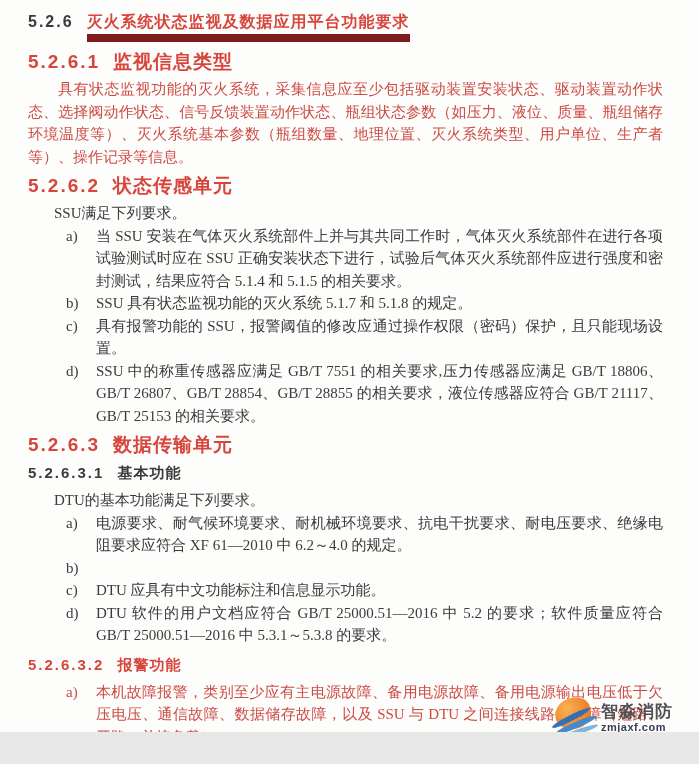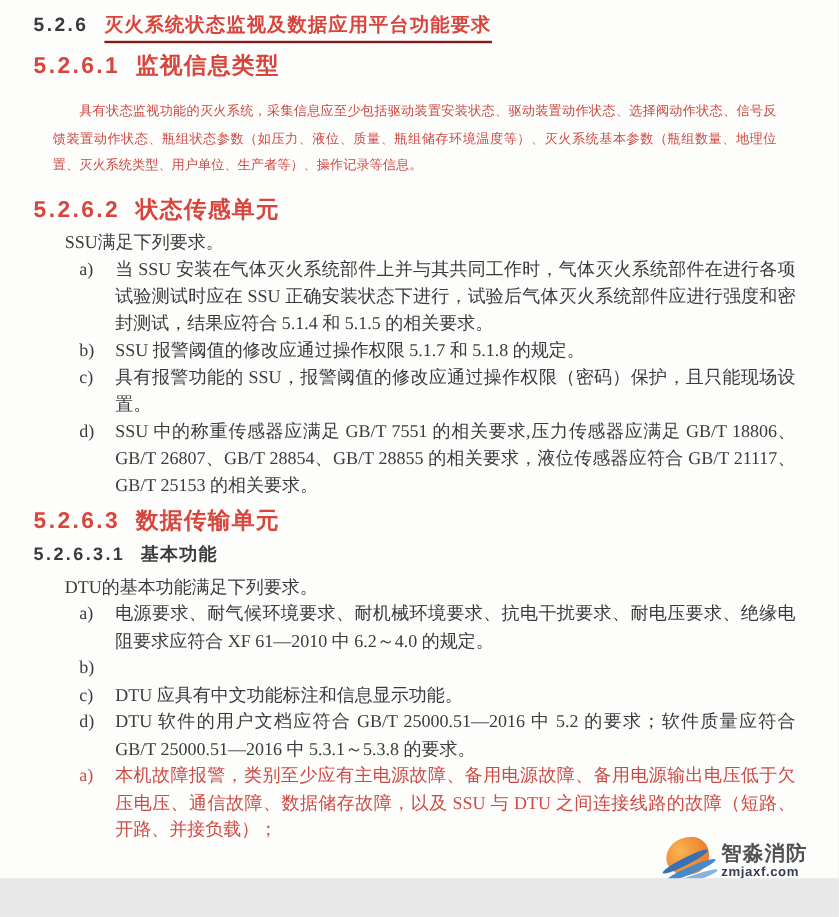--- a/index.html
+++ b/index.html
@@ -15,25 +15,25 @@
     font-weight:bold;line-height:20px;
   }
   .h2{font-size:16px;margin:0 0 10px 0;}
   .h3{font-size:19px;margin:8px 0 6px 0;}
   .h4{font-size:15px;margin:8px 0 6px 0;}
   .num{letter-spacing:2px;white-space:nowrap;}
   .num-black{color:#3a3a3a;}
   .red{color:#d8453c;}
   .body-red{color:#cd4b44;}
   .black{color:#3b3b3b;}
-  .underline{border-bottom:2px solid #7f1d1d;padding-bottom:2px;letter-spacing:1px;}
+  .underline{border-bottom:8px solid #7f1d1d;padding-bottom:2px;letter-spacing:1px;}
   .t{letter-spacing:1px;}
   .para{
-    font-size:11px;line-height:22.5px;text-align:justify;text-indent:2em;
-    margin:16px;
+    font-size:15px;line-height:22.5px;text-align:justify;text-indent:2em;
+    margin:0;
   }
   .intro{font-size:15px;line-height:22.5px;padding-left:26px;margin:0;}
   .item{display:flex;padding-left:38px;font-size:15px;line-height:22.5px;}
   .item .marker{flex:0 0 30px;}
   .item .txt{flex:1;text-align:justify;}
 
   
   .watermark{
     position:absolute;left:551px;top:692px;width:148px;height:52px;
     display:flex;align-items:center;gap:2px;opacity:.96;
@@ -71,21 +71,21 @@
     <span class="num">5.2.6.2</span>
     <span class="t">状态传感单元</span>
   </div>
   <p class="intro black">SSU满足下列要求。</p>
   <div class="item black">
     <span class="marker">a)</span>
     <span class="txt">当 SSU 安装在气体灭火系统部件上并与其共同工作时，气体灭火系统部件在进行各项试验测试时应在 SSU 正确安装状态下进行，试验后气体灭火系统部件应进行强度和密封测试，结果应符合 5.1.4 和 5.1.5 的相关要求。</span>
   </div>
   <div class="item black">
     <span class="marker">b)</span>
-    <span class="txt">SSU 报警阈值的修改应通过操作权限 5.1.7 和 5.1.8 的规定。</span>
+    <span class="txt">SSU 具有状态监视功能的灭火系统 5.1.7 和 5.1.8 的规定。</span>
   </div>
   <div class="item black">
     <span class="marker">c)</span>
     <span class="txt">具有报警功能的 SSU，报警阈值的修改应通过操作权限（密码）保护，且只能现场设置。</span>
   </div>
   <div class="item black">
     <span class="marker">d)</span>
     <span class="txt">SSU 中的称重传感器应满足 GB/T 7551 的相关要求,压力传感器应满足 GB/T 18806、GB/T 26807、GB/T 28854、GB/T 28855 的相关要求，液位传感器应符合 GB/T 21117、GB/T 25153 的相关要求。</span>
   </div>
 
@@ -108,20 +108,24 @@
   </div>
   <div class="item black">
     <span class="marker">c)</span>
     <span class="txt">DTU 应具有中文功能标注和信息显示功能。</span>
   </div>
   <div class="item black">
     <span class="marker">d)</span>
     <span class="txt">DTU 软件的用户文档应符合 GB/T 25000.51—2016 中 5.2 的要求；软件质量应符合 GB/T 25000.51—2016 中 5.3.1～5.3.8 的要求。</span>
   </div>
 
+  <div class="heading h4 red">
+    <span class="num">5.2.6.3.2</span>
+    <span class="t">报警功能</span>
+  </div>
   <div class="item body-red">
     <span class="marker">a)</span>
     <span class="txt">本机故障报警，类别至少应有主电源故障、备用电源故障、备用电源输出电压低于欠压电压、通信故障、数据储存故障，以及 SSU 与 DTU 之间连接线路的故障（短路、开路、并接负载）；</span>
   </div>
 
   <div class="watermark">
     <div class="logo">
       <div class="blob"></div>
       <div class="sw sw1"></div>
       <div class="sw sw2"></div>

